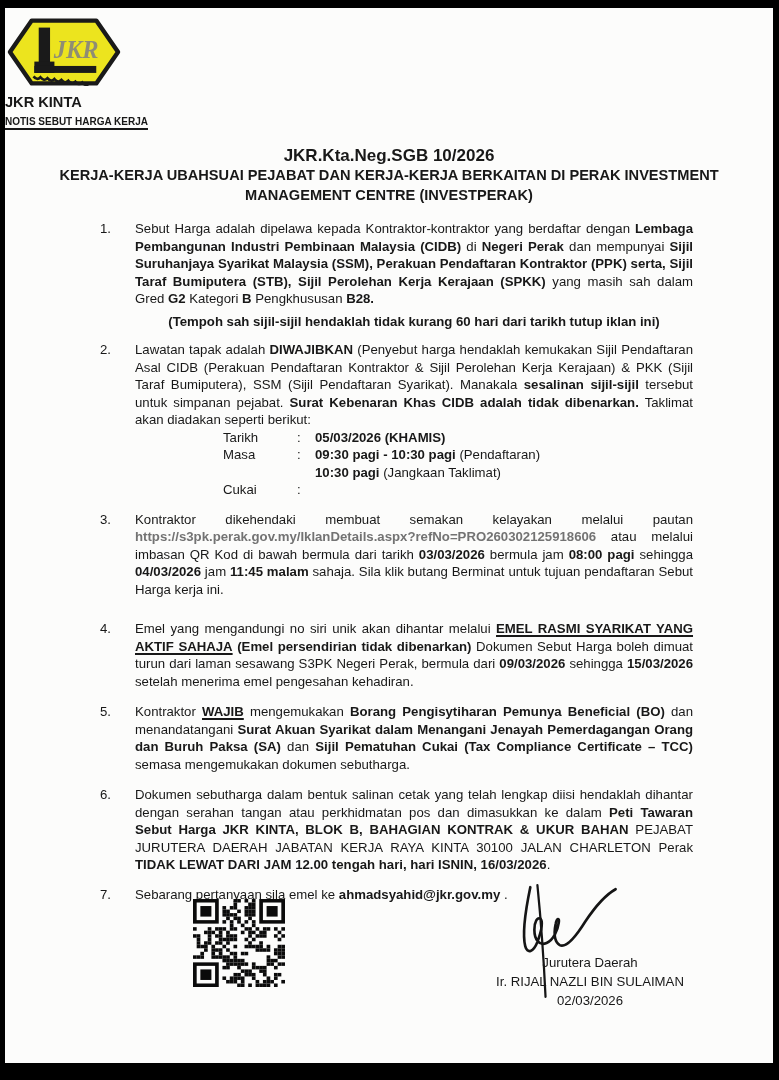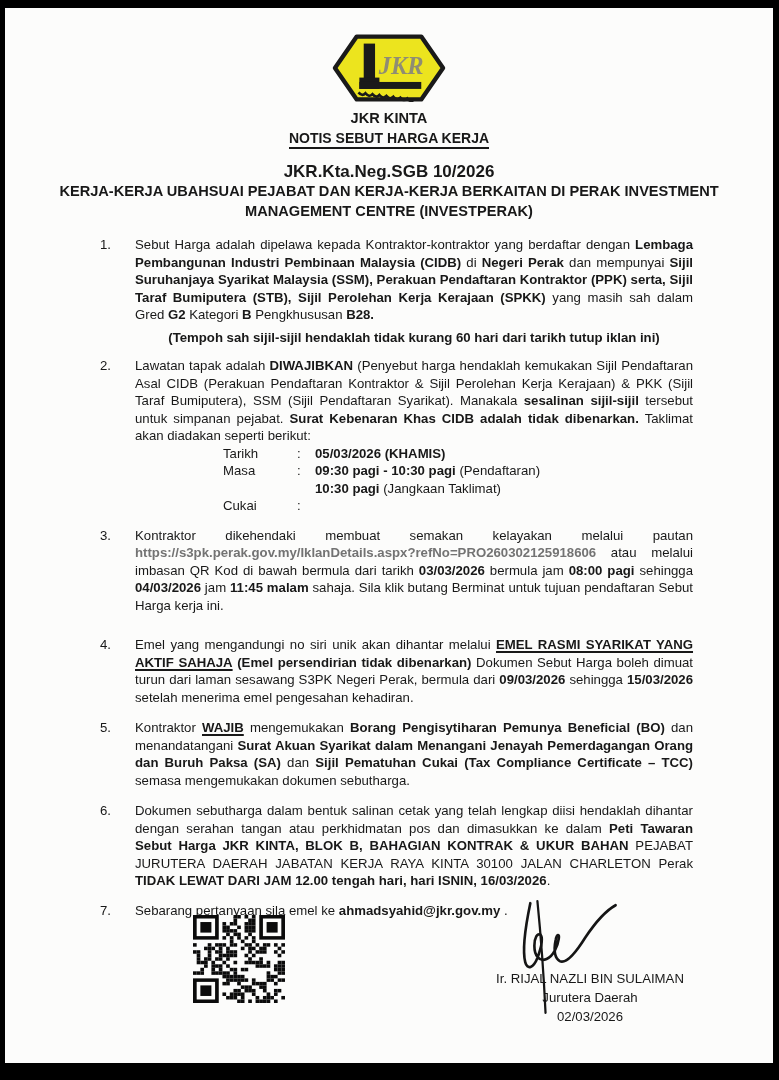--- a/index.html
+++ b/index.html
@@ -1,21 +1,21 @@
 <!DOCTYPE html>
 <html><head>
 <meta charset="utf-8">
 <style>
   html,body{margin:0;padding:0;background:#000;}
   .frame{position:relative;width:779px;height:1080px;background:#000;font-family:"Liberation Sans",sans-serif;overflow:hidden;}
   .page{position:absolute;left:5px;top:8px;width:768px;height:1055px;background:#fcfcfb;color:#181818;overflow:hidden;}
-  .header{text-align:center;padding-top:26px;}
+  .header{padding-top:10px;}
   .logo{width:118px;height:68px;}
   .org{font-weight:bold;font-size:14.6px;line-height:18px;margin-top:3px;}
-  .notice-type{font-weight:bold;font-size:14px;line-height:22px;}
+  .notice-type{font-weight:bold;font-size:10px;line-height:22px;}
   .notice-type .ul{border-bottom:2.2px solid #181818;padding-bottom:1px;}
   .ref{text-align:center;font-weight:bold;font-size:17px;line-height:19px;margin-top:13px;}
   .title{text-align:center;font-weight:bold;font-size:14.6px;line-height:20px;width:660px;margin:0 auto;}
   .items{margin:15px 0 0 95px;width:593px;font-size:13.2px;line-height:17.5px;}
   .item{display:flex;margin-bottom:11px;}
   .inum{width:35px;flex:none;}
   .ibody{flex:1;text-align:justify;}
   .b{font-weight:bold;}
   .u{text-decoration:underline;text-underline-offset:2px;text-decoration-thickness:1.5px;}
   .link{color:#737373;font-weight:bold;overflow-wrap:anywhere;cursor:pointer;}
@@ -344,20 +344,20 @@
           <rect x="18" y="24" width="1" height="1" fill="#0b0b0b"></rect>
           <rect x="19" y="24" width="1" height="1" fill="#0b0b0b"></rect>
           <rect x="20" y="24" width="1" height="1" fill="#0b0b0b"></rect>
           <rect x="22" y="24" width="1" height="1" fill="#0b0b0b"></rect>
         </svg>
       <svg class="scribble" viewBox="0 0 130 120">
         <path d="M20,8 C15,32 12,54 15,66 C17,74 23,72 27,62 C31,51 33,42 30,39 C27,37 24,42 24,50 C24,60 29,66 36,63 C43,60 47,50 48,43 C49,38 46,38 45,44 C43,54 44,62 49,65 C55,68 64,58 74,42 C84,27 95,15 104,10" fill="none" stroke="#151515" stroke-width="2.6" stroke-linecap="round"></path>
         <path d="M27,6 C30,36 33,74 35,116" fill="none" stroke="#151515" stroke-width="2.2" stroke-linecap="round"></path>
       </svg>
       <div class="sig">
+        <div>Jurutera Daerah</div>
         <div>Ir. RIJAL NAZLI BIN SULAIMAN</div>
-        <div>Jurutera Daerah</div>
         <div>02/03/2026</div>
       </div>
     </div>
 
   </div>
 </div>
 
 </body></html>

